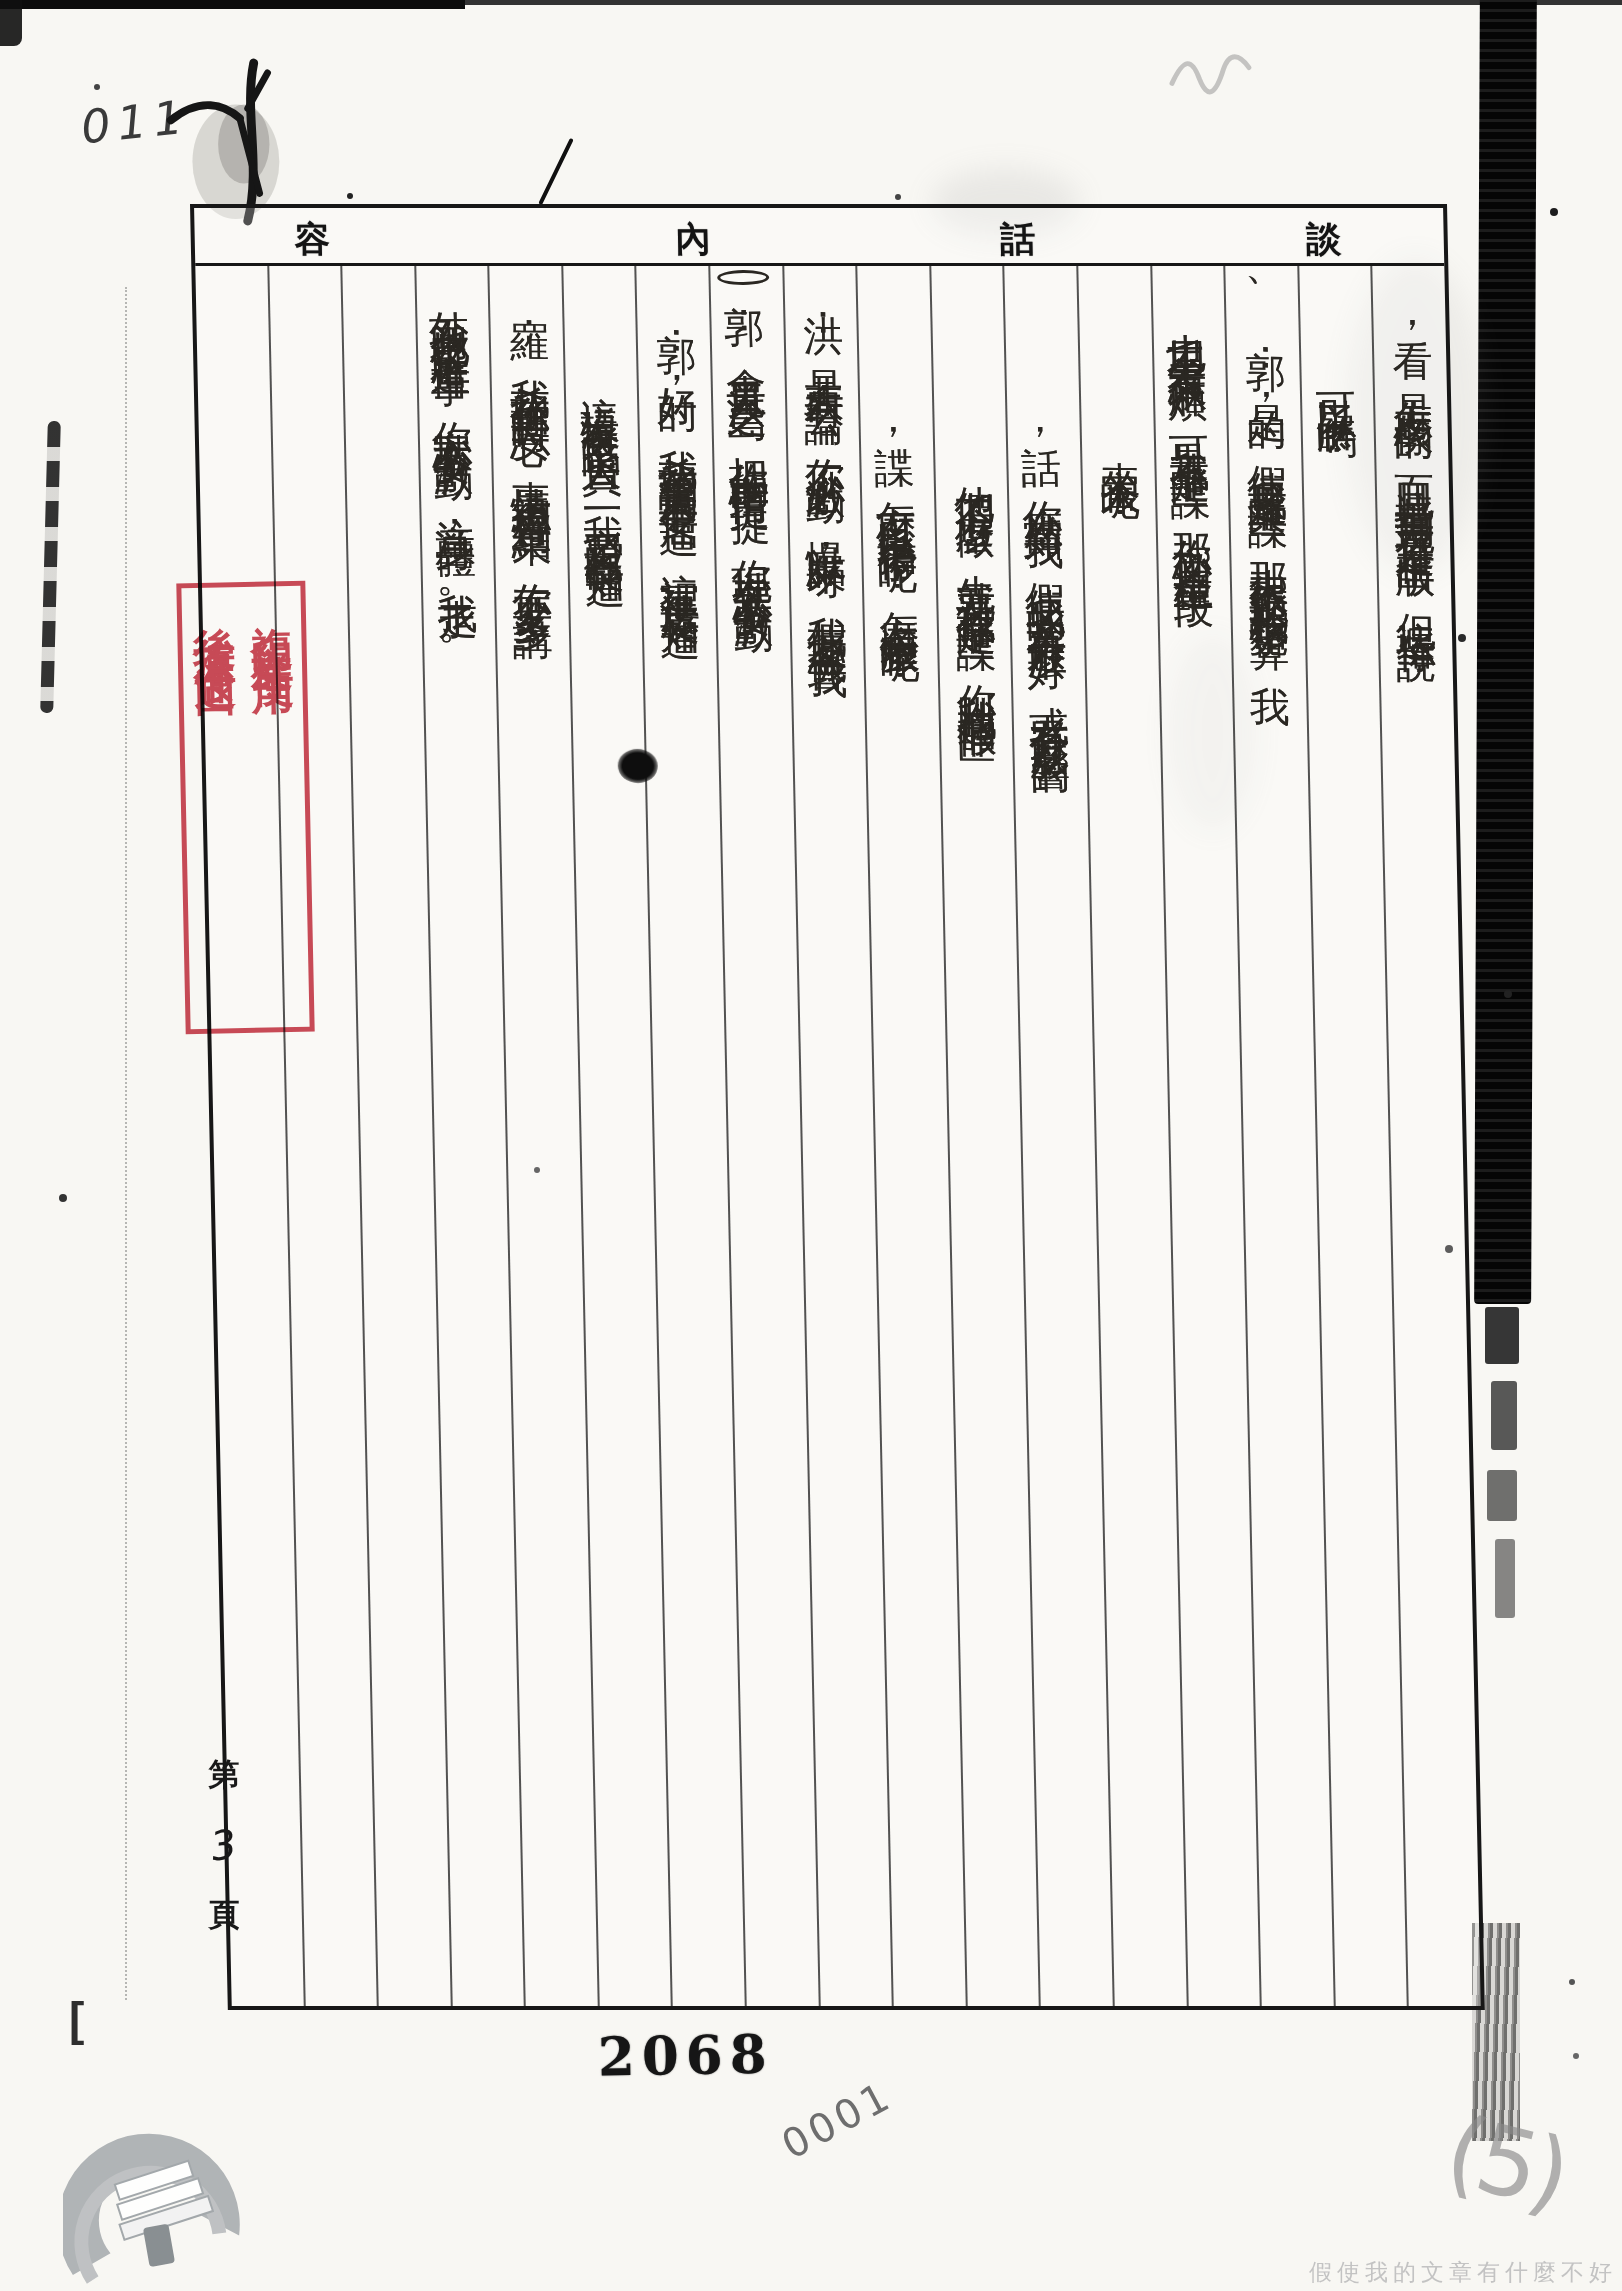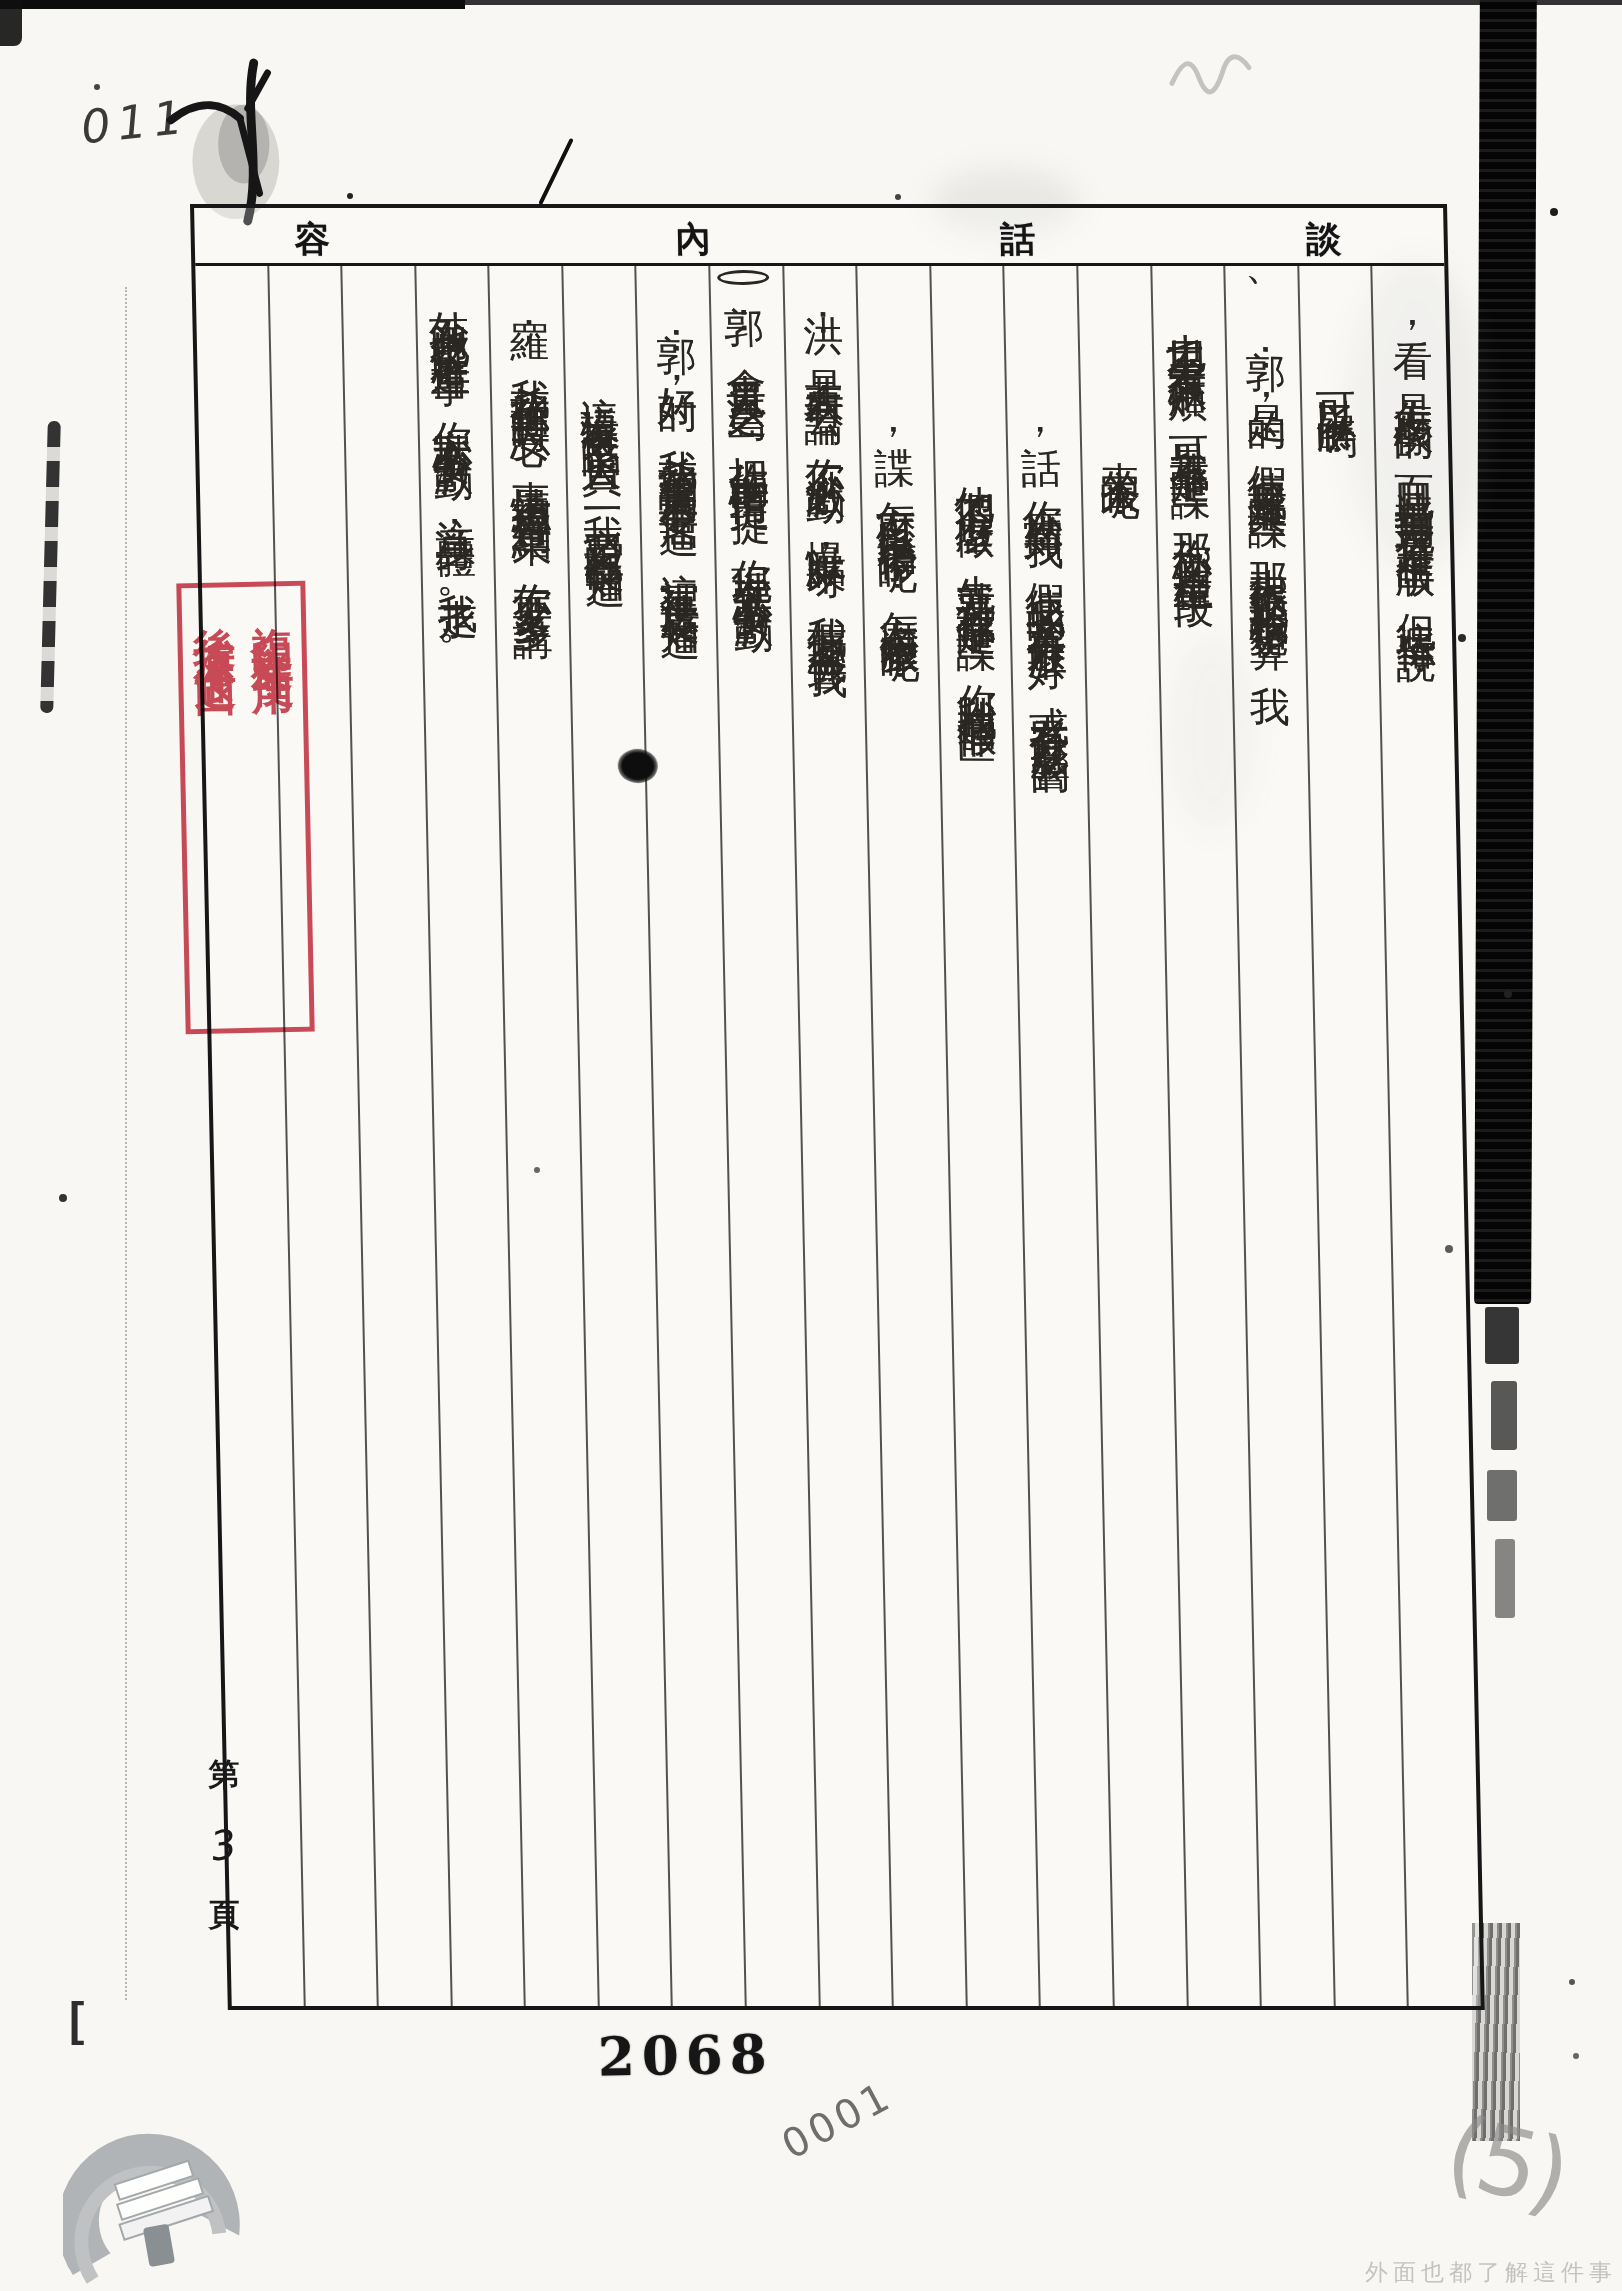--- a/index.html
+++ b/index.html
@@ -196,21 +196,21 @@
   <div class="page-label">
     <span class="zi">第</span>
     <span class="num">3</span>
     <span class="zi">頁</span>
   </div>
 
   <div class="stamp-number">2068</div>
   <div class="written-number">0001</div>
   <div class="corner-mark">(5)</div>
   <div class="bracket-mark">[</div>
-  <div class="footer-notice">外面也都了解這件事</div>
+  <div class="footer-notice">假使我的文章有什麼不好</div>
 
   <svg class="logo" width="188" height="213" viewBox="0 0 190 215">
     <path d="M10,200 A92,92 0 1 1 178,160 L140,140 A52,52 0 1 0 48,178 Z" fill="#a9adb0"></path>
     <path d="M30,205 A70,70 0 1 1 158,158" fill="none" stroke="#b9bcbe" stroke-width="14"></path>
     <g transform="rotate(-18 95 120)">
       <rect x="58" y="96" width="78" height="16" fill="#ffffff" stroke="#9aa0a4" stroke-width="2"></rect>
       <rect x="54" y="116" width="86" height="16" fill="#ffffff" stroke="#9aa0a4" stroke-width="2"></rect>
       <rect x="50" y="136" width="94" height="16" fill="#f2f2f2" stroke="#9aa0a4" stroke-width="2"></rect>
     </g>
     <rect x="84" y="150" width="26" height="40" rx="4" fill="#7e8488" transform="rotate(-10 97 170)"></rect>

